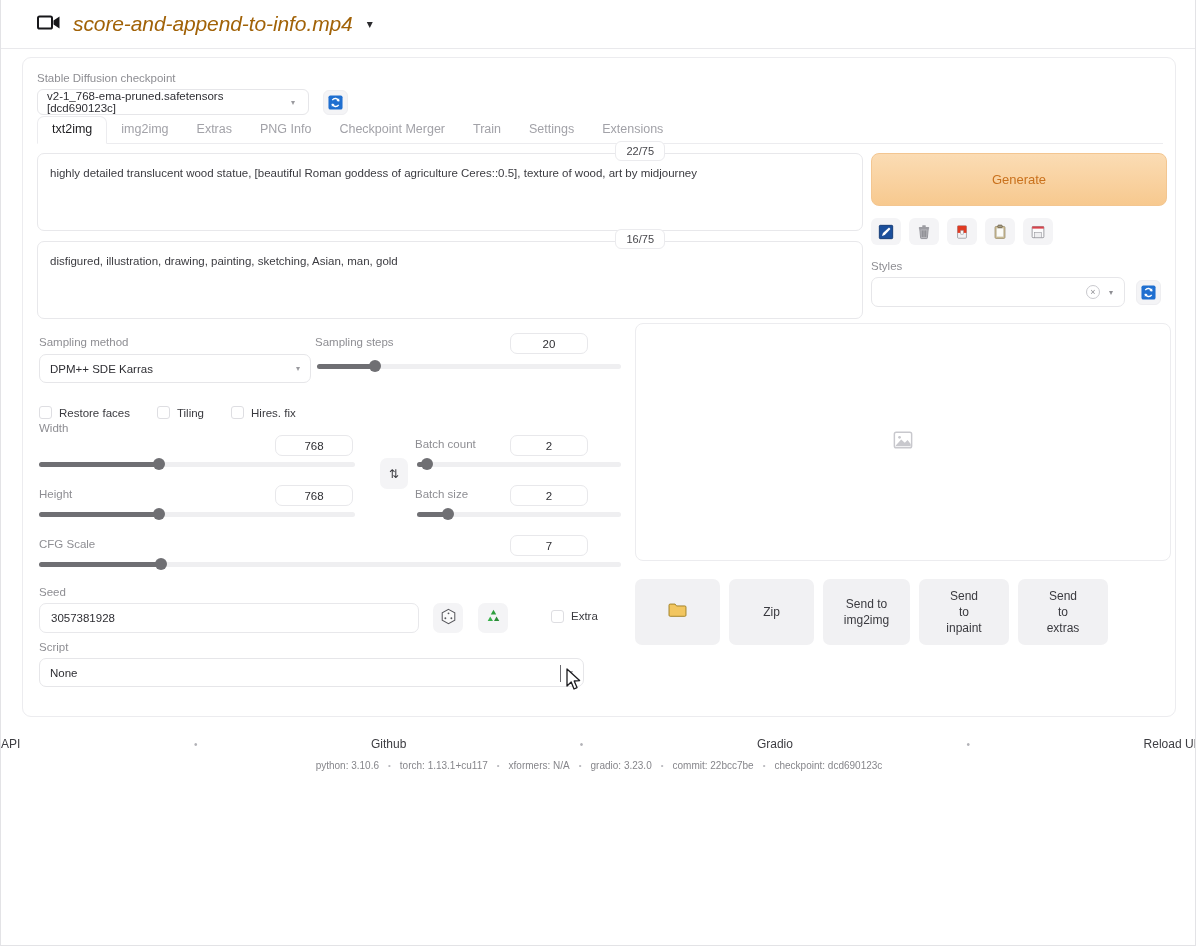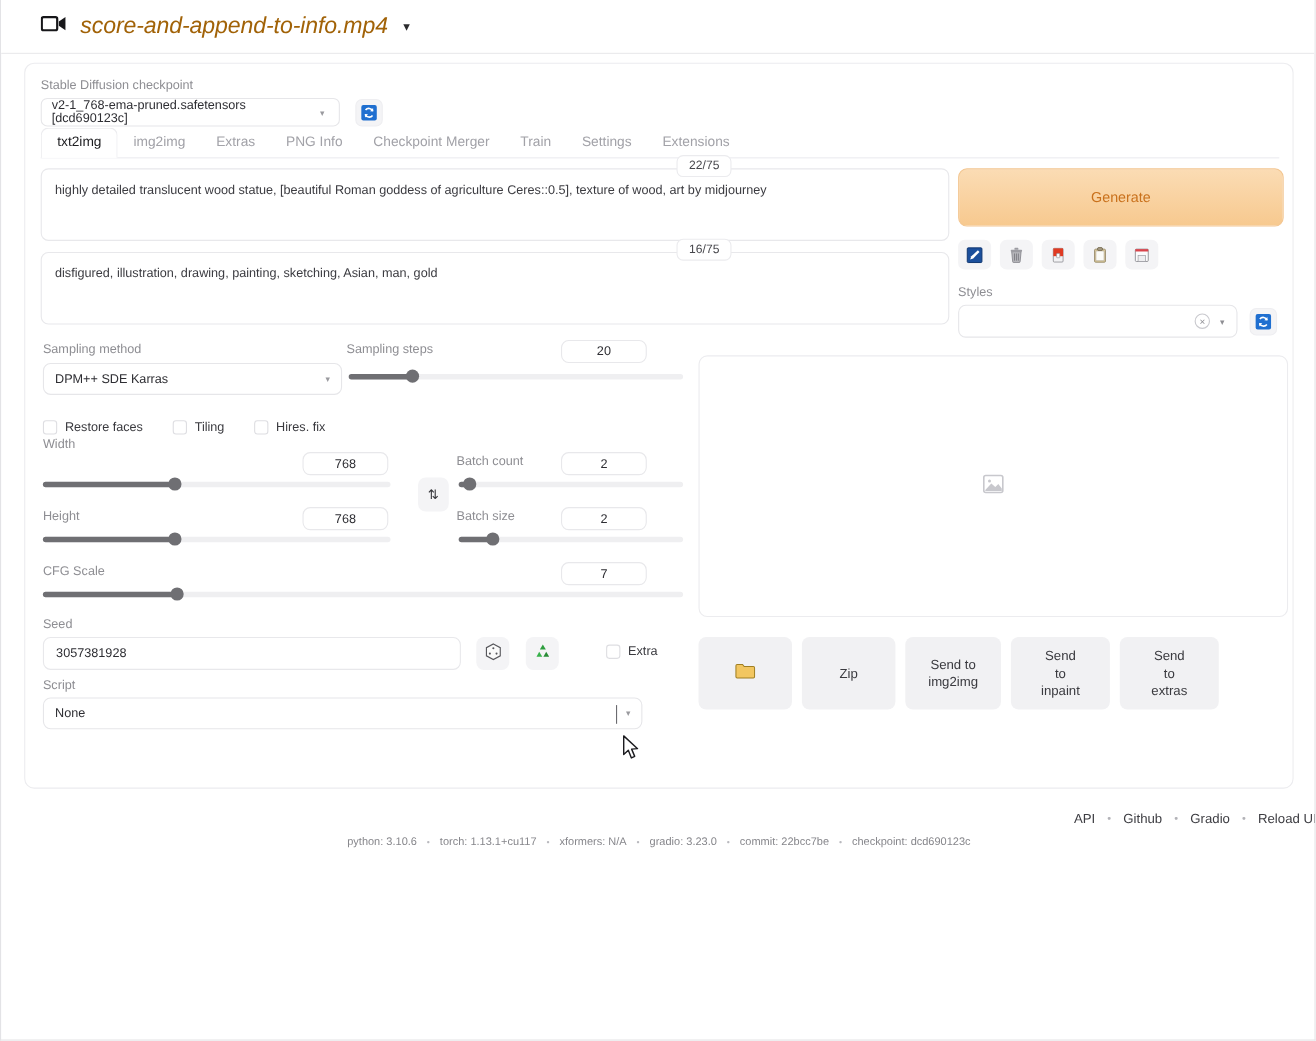--- a/index.html
+++ b/index.html
@@ -110,21 +110,21 @@
     border-radius: 7px 7px 0 0;
     margin-bottom: -1px;
     font-weight: 400;
   }
 
   
   .left-col { position: absolute; left: 14px; top: 95px; width: 582px; }
 
   .prompt-wrap { position: relative; margin-bottom: 10px; }
   .prompt-box {
-    width: 826px; height: 66px;
+    width: 826px; height: 78px;
     border: 1px solid #e8e8eb;
     border-radius: 7px;
     background: #fff;
     padding: 11px 12px;
     font-size: 11.5px;
     color: #3b3b40;
     line-height: 1.45;
   }
   .token-counter {
     position: absolute;
@@ -280,21 +280,21 @@
   .act-btn.w2 { width: 87px; }
   .act-btn.w3 { width: 90px; }
 
   
   .footer {
     position: absolute; left: 0; top: 737px; width: 1196px;
     text-align: center;
   }
   .footer-links {
     font-size: 12px; color: #3d3d42;
-    display: flex; justify-content: flex-end; align-items: center; gap: 11px;
+    display: flex; justify-content: space-between; align-items: center; gap: 11px;
   }
   .footer-links .sep { color: #b2b2b7; font-size: 10px; }
   .footer-links a { color: #3d3d42; text-decoration: none; }
   .footer-meta {
     margin-top: 9px;
     font-size: 10px; color: #86868b;
     display: flex; justify-content: center; align-items: center; gap: 9px;
   }
   .footer-meta .sep { color: #b9b9be; font-size: 8px; }
 

